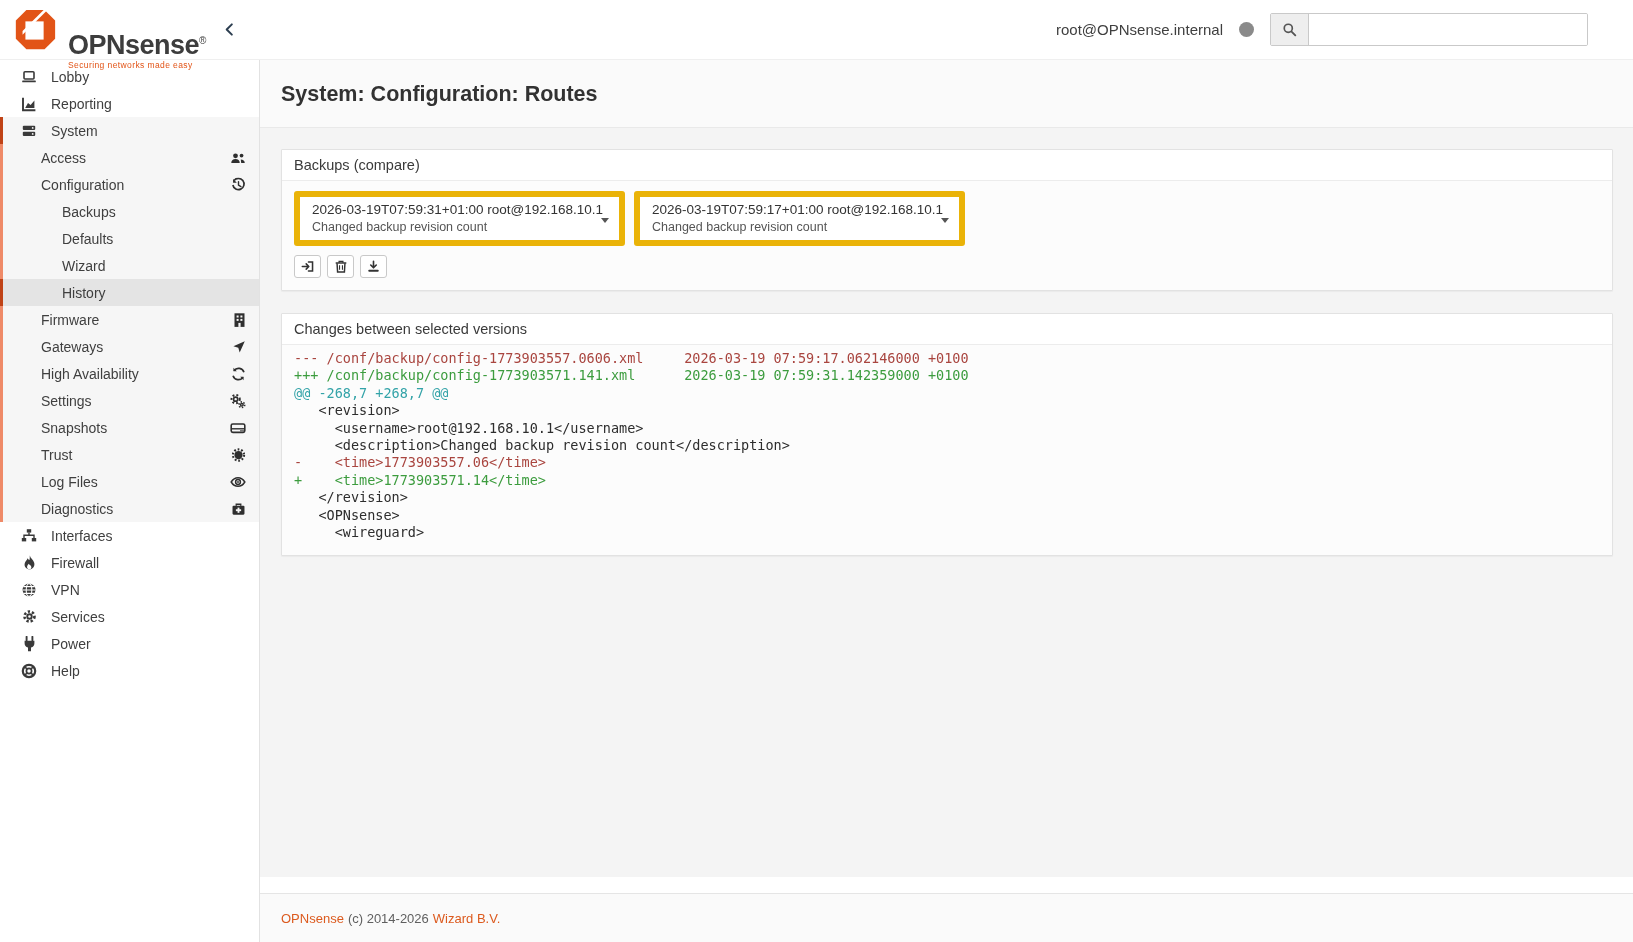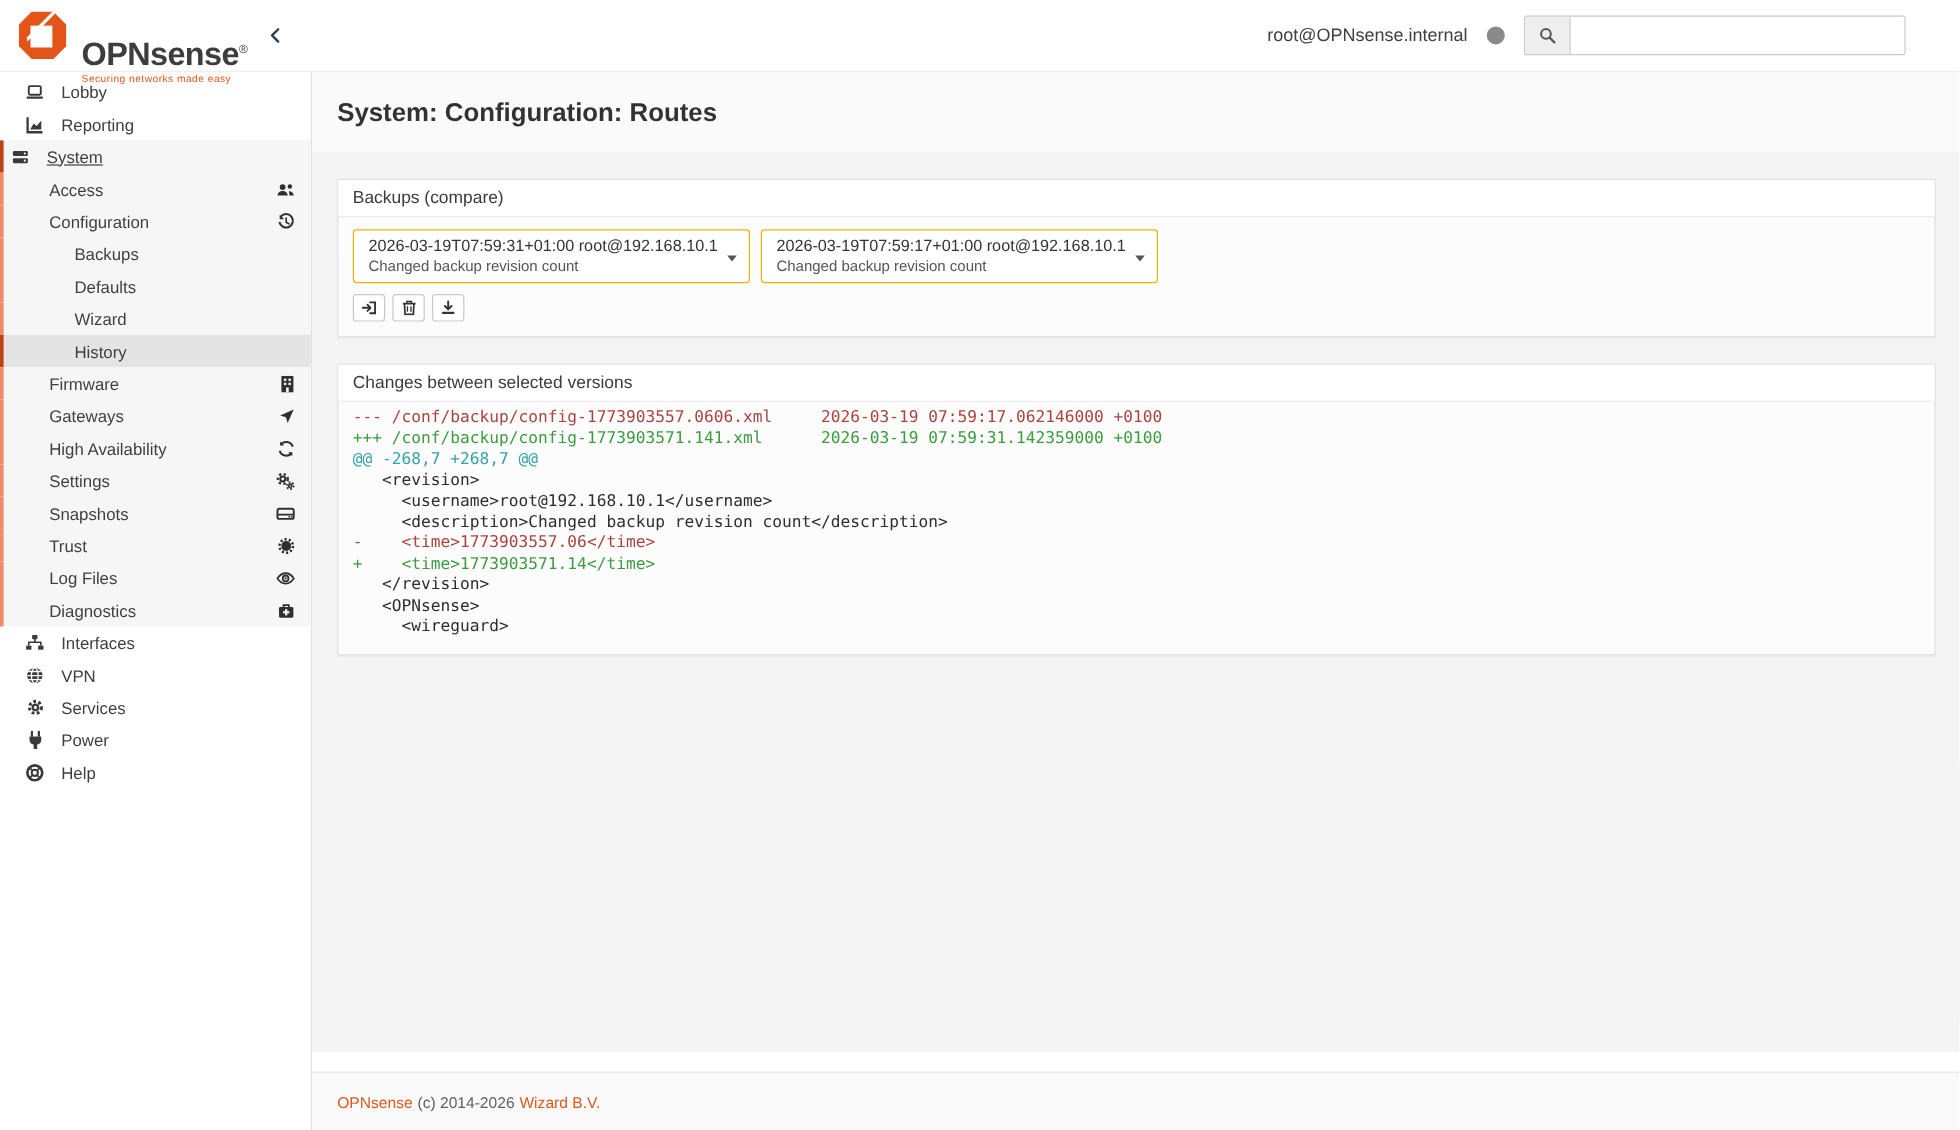--- a/index.html
+++ b/index.html
@@ -30,40 +30,40 @@
   .mainarea { flex:1; display:flex; flex-direction:column; background:#fff; }
 
   
   .srow { position:relative; display:flex; align-items:center; height:27px; padding-left:20px;
     font-size:14px; color:#3f3f3f; cursor:pointer; }
   .srow .licon { width:18px; height:16px; margin-right:13px; display:flex; align-items:center;
     justify-content:center; color:#3a3a3a; flex:none; }
   .lvl1 { padding-left:41px; }
   .lvl2 { padding-left:62px; }
   .in-system { background:#f6f6f6; border-left:3px solid #ef8a68; }
-  .in-system.lvl0 { padding-left:5px;text-decoration:underline; }
+  .in-system.lvl0 { padding-left:17px; }
   .in-system.lvl1 { padding-left:38px; }
   .in-system.lvl2 { padding-left:59px; }
   .accent-border { border-left-color:#c04317; }
   .active-row { background:#e4e4e4; }
   .ricon { position:absolute; right:13px; top:50%; transform:translateY(-50%); color:#2f2f2f;
     display:flex; align-items:center; }
 
   
   .title-strip { background:#fafafa; padding:22px 21px 20px 21px; border-bottom:1px solid #e9e9e9; }
   .page-title { font-size:21.5px; font-weight:700; color:#323232; }
   .content { background:#f4f4f4; flex:1; padding:21px 20px 0 21px; overflow:hidden; }
   .panel { background:#fcfcfc; border:1px solid #e2e2e2; border-radius:1px;
     box-shadow:0 1px 1px rgba(0,0,0,0.04); margin-bottom:22px; }
   .panel-header { background:#fff; border-bottom:1px solid #ececec; padding:7px 12px;
     font-size:14.5px; color:#3a3a3a; }
   .panel-body { padding:10px 12px 12px 12px; }
 
   .select-row { display:flex; gap:9px; }
-  .backup-select { position:relative; width:331px; background:#fff; border:1px solid #eab308;
+  .backup-select { position:relative; width:331px; background:#fff; border:6px solid #eab308;
     border-radius:3px; padding:5px 26px 6px 12px; cursor:pointer; }
   .bs-line1 { font-size:13.5px; color:#333; white-space:nowrap; }
   .bs-line2 { font-size:12.5px; color:#555; margin-top:3px; white-space:nowrap; }
   .caret { position:absolute; right:10px; top:50%; margin-top:-1px; width:0; height:0;
     border-left:4.5px solid transparent; border-right:4.5px solid transparent;
     border-top:5px solid #555; }
 
   .action-row { display:flex; gap:6px; margin-top:9px; }
   .icon-btn { width:27px; height:23px; background:#fff; border:1px solid #c9c9c9; border-radius:3px;
     display:flex; align-items:center; justify-content:center; color:#333; cursor:pointer; }
@@ -292,20 +292,29 @@
         <svg width="16" height="15" viewBox="0 0 16 15">
             <rect x="5.8" y="1.2" width="4.4" height="3.4" fill="currentColor"></rect>
             <rect x="0.8" y="10" width="4.4" height="3.4" fill="currentColor"></rect>
             <rect x="10.8" y="10" width="4.4" height="3.4" fill="currentColor"></rect>
             <path d="M8 4.6v2.6M3 10V7.2h10V10" fill="none" stroke="currentColor" stroke-width="1.4"></path>
           </svg>
       </span>
       <span>Interfaces</span>
     </div>
 
+    <div class="srow lvl0">
+      <span class="licon">
+        <svg width="13" height="16" viewBox="0 0 13 16">
+            <path d="M6.8 0.6c0.6 2.8 3.6 4.4 4.4 7.2 0.9 3.2-1.2 6.6-4.7 6.6-3.2 0-5.5-2.6-4.8-5.8 0.5-2.4 2.3-3.2 2.8-5.4 0.6 1 1.3 1.5 2 1.8 0.4-1.4 0.2-2.8 0.3-4.4z" fill="currentColor"></path>
+            <path d="M6.5 14.4c-1.6 0-2.7-1.3-2.4-2.9 0.2-1.2 1.1-1.7 1.4-2.8 0.8 0.9 2.4 1.5 2.8 3 0.4 1.4-0.5 2.7-1.8 2.7z" fill="#fff"></path>
+          </svg>
+      </span>
+      <span>Firewall</span>
+    </div>
 
     <div class="srow lvl0">
       <span class="licon">
         <svg width="16" height="16" viewBox="0 0 16 16">
             <circle cx="8" cy="8" r="6.4" fill="currentColor"></circle>
             <ellipse cx="8" cy="8" rx="2.8" ry="6.4" fill="none" stroke="#fff" stroke-width="1.1"></ellipse>
             <path d="M1.8 8h12.4M2.6 4.6h10.8M2.6 11.4h10.8" stroke="#fff" stroke-width="1.1"></path>
           </svg>
       </span>
       <span>VPN</span>

